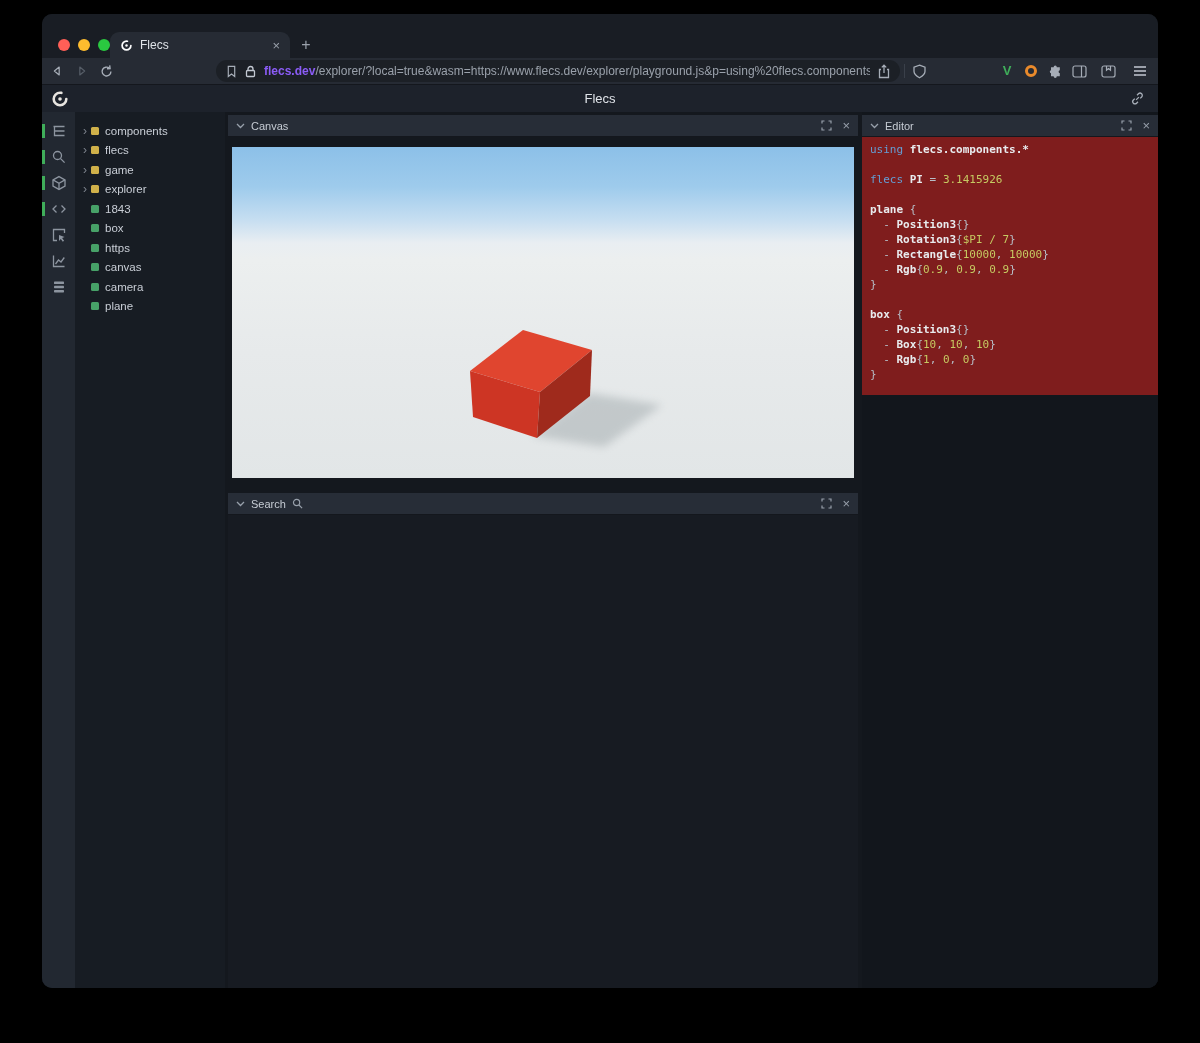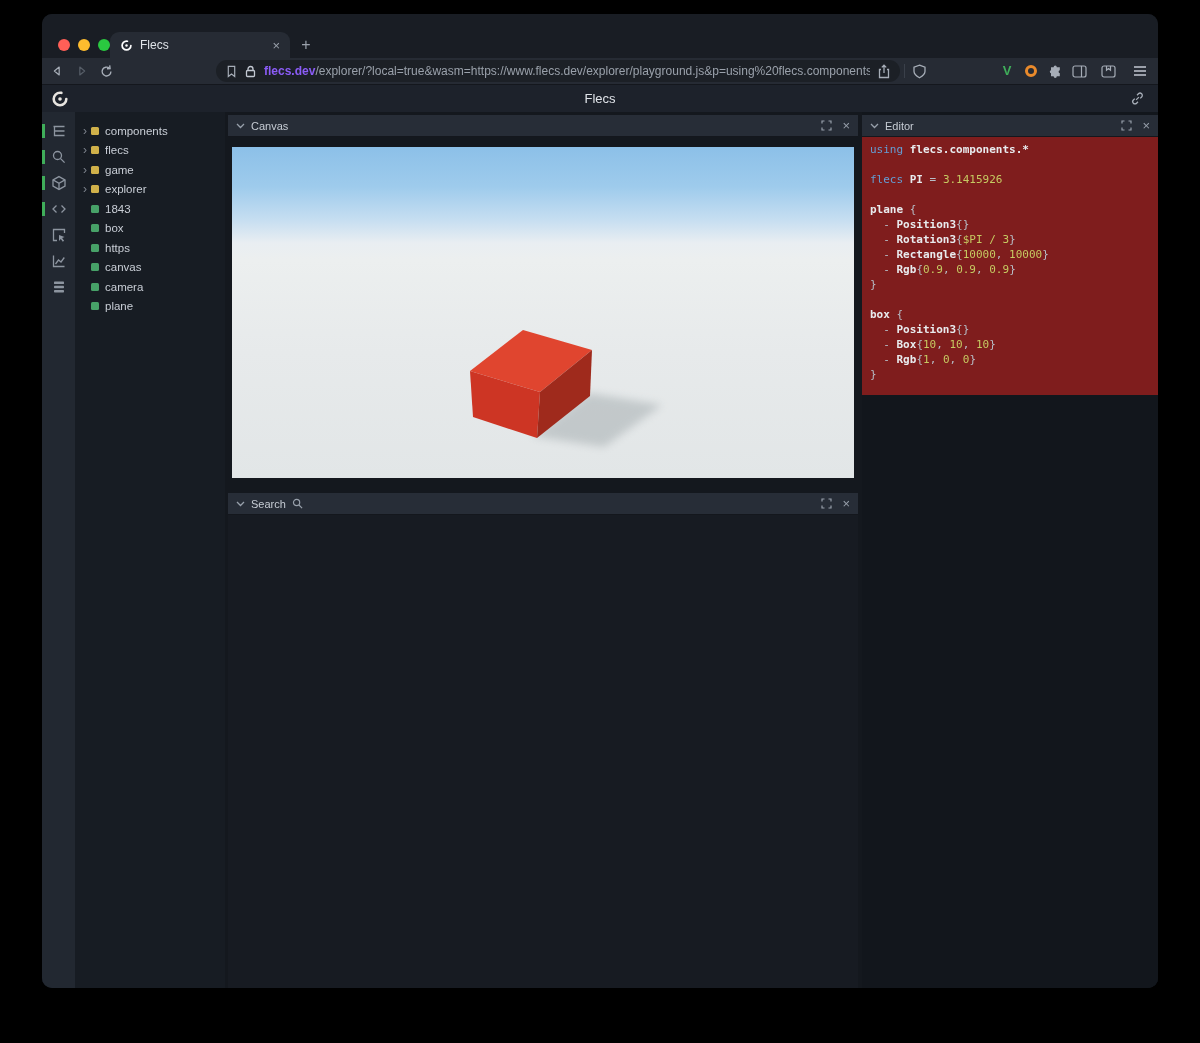--- a/index.html
+++ b/index.html
@@ -396,21 +396,21 @@
             </span>
           </div>
           <div class="pbody editorbody">
             <div class="code">
                 <div class="code-line"><span class="tok-kw">using </span><span class="tok-id">flecs.components.*</span></div>
                 <div class="code-line">&nbsp;</div>
                 <div class="code-line"><span class="tok-kw">flecs </span><span class="tok-id">PI</span><span class="tok-pl"> = </span><span class="tok-num">3.1415926</span></div>
                 <div class="code-line">&nbsp;</div>
                 <div class="code-line"><span class="tok-id">plane</span><span class="tok-pl"> {</span></div>
                 <div class="code-line"><span class="tok-pl">  - </span><span class="tok-id">Position3</span><span class="tok-pl">{}</span></div>
-                <div class="code-line"><span class="tok-pl">  - </span><span class="tok-id">Rotation3</span><span class="tok-pl">{</span><span class="tok-num">$PI / 3</span><span class="tok-pl">}</span></div>
+                <div class="code-line"><span class="tok-pl">  - </span><span class="tok-id">Rotation3</span><span class="tok-pl">{</span><span class="tok-num">$PI / 7</span><span class="tok-pl">}</span></div>
                 <div class="code-line"><span class="tok-pl">  - </span><span class="tok-id">Rectangle</span><span class="tok-pl">{</span><span class="tok-num">10000</span><span class="tok-pl">, </span><span class="tok-num">10000</span><span class="tok-pl">}</span></div>
                 <div class="code-line"><span class="tok-pl">  - </span><span class="tok-id">Rgb</span><span class="tok-pl">{</span><span class="tok-num">0.9</span><span class="tok-pl">, </span><span class="tok-num">0.9</span><span class="tok-pl">, </span><span class="tok-num">0.9</span><span class="tok-pl">}</span></div>
                 <div class="code-line"><span class="tok-pl">}</span></div>
                 <div class="code-line">&nbsp;</div>
                 <div class="code-line"><span class="tok-id">box</span><span class="tok-pl"> {</span></div>
                 <div class="code-line"><span class="tok-pl">  - </span><span class="tok-id">Position3</span><span class="tok-pl">{}</span></div>
                 <div class="code-line"><span class="tok-pl">  - </span><span class="tok-id">Box</span><span class="tok-pl">{</span><span class="tok-num">10</span><span class="tok-pl">, </span><span class="tok-num">10</span><span class="tok-pl">, </span><span class="tok-num">10</span><span class="tok-pl">}</span></div>
                 <div class="code-line"><span class="tok-pl">  - </span><span class="tok-id">Rgb</span><span class="tok-pl">{</span><span class="tok-num">1</span><span class="tok-pl">, </span><span class="tok-num">0</span><span class="tok-pl">, </span><span class="tok-num">0</span><span class="tok-pl">}</span></div>
                 <div class="code-line"><span class="tok-pl">}</span></div>
               </div>

